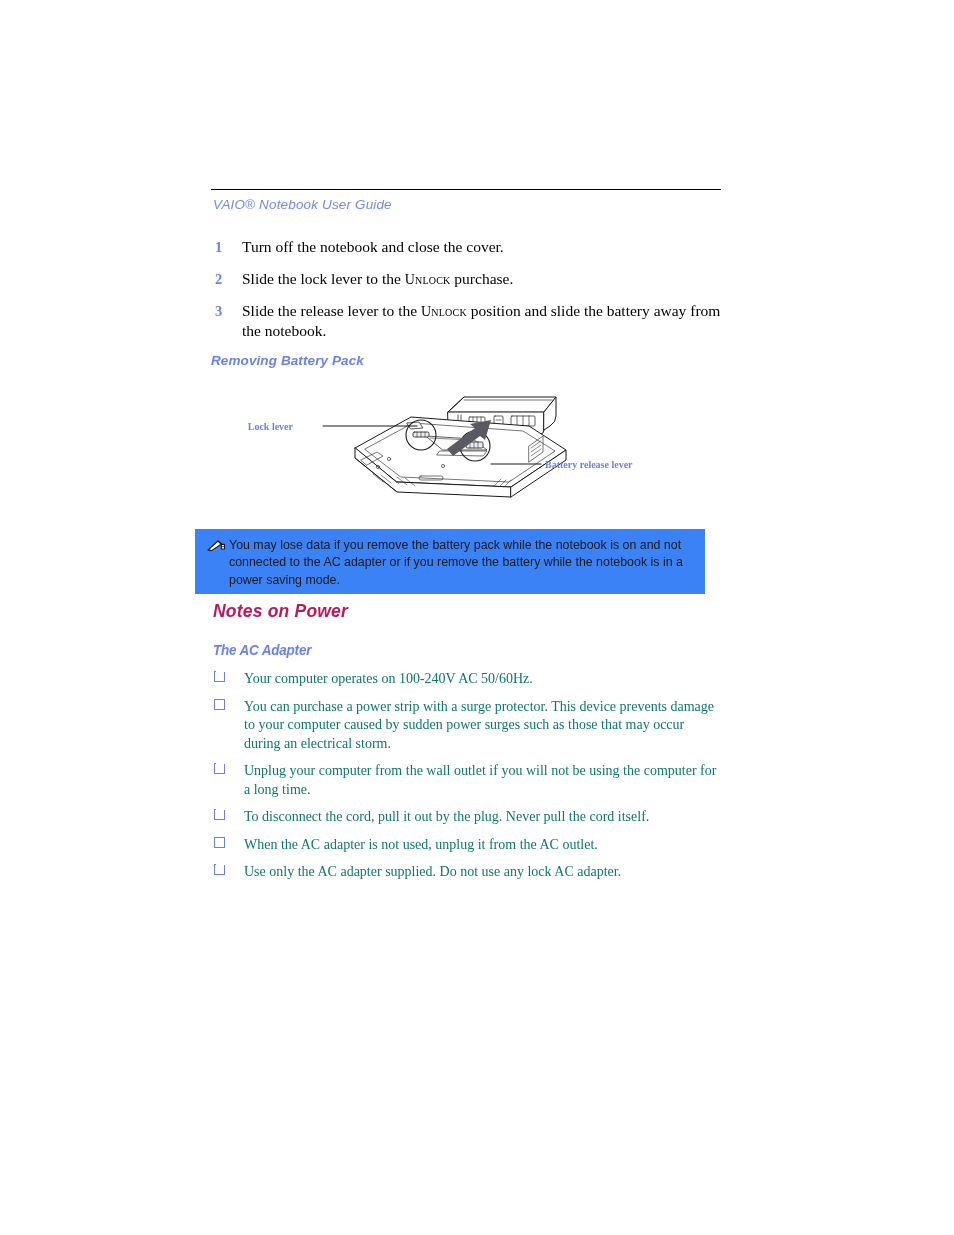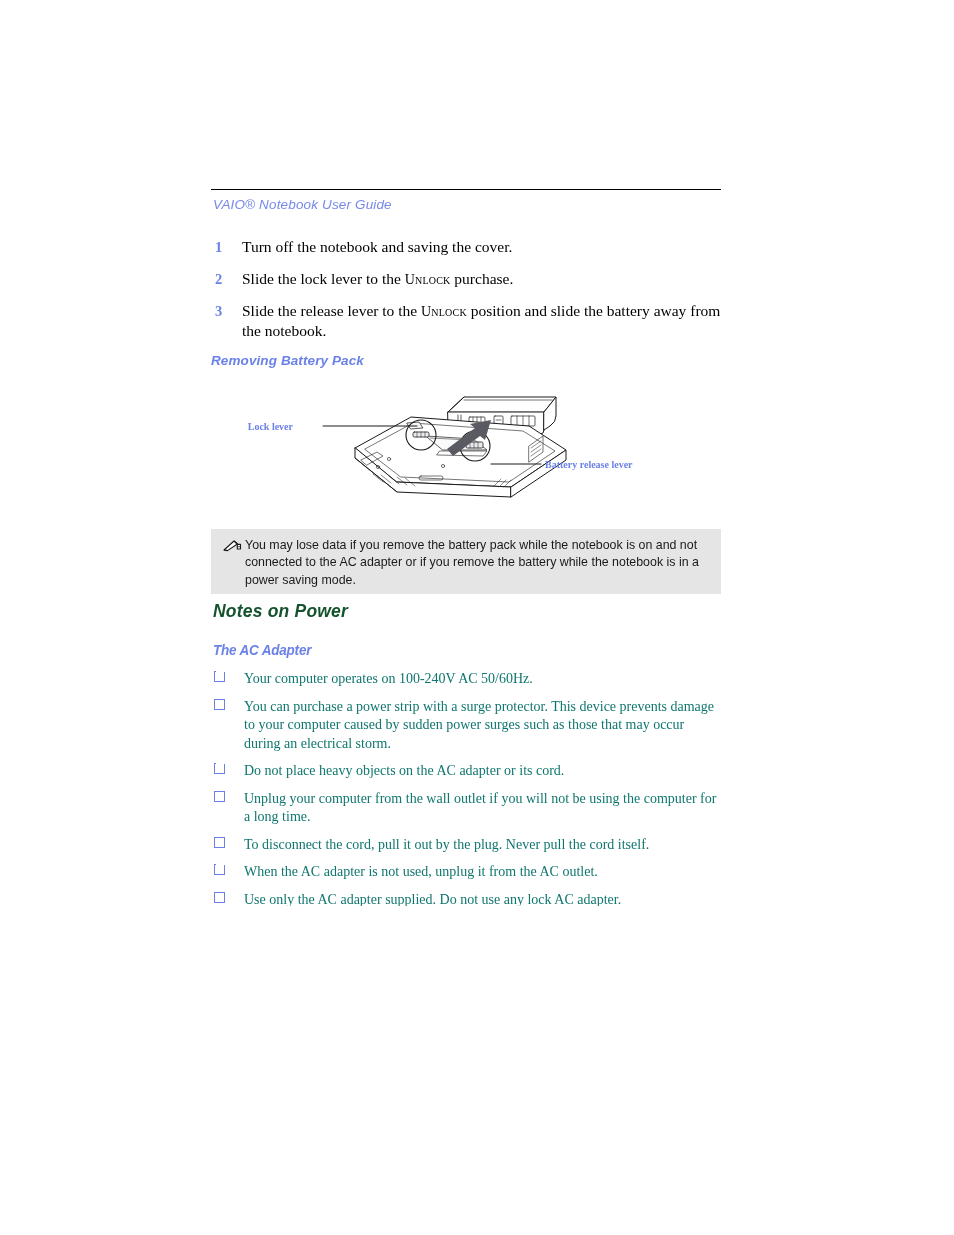--- a/index.html
+++ b/index.html
@@ -93,25 +93,25 @@
   .figure {
     position: relative;
     height: 135px;
     margin-top: 6px;
   }
   .figure svg { display: block; }
 
   
   .notebox {
     position: absolute;
-    left: 211px;
+    left: 195px;
     top: 529px;
     width: 510px;
     height: 65px;
-    background: #e5e5e5;
+    background: #3b82f6;
   }
   .notebox .note-icon {
     position: absolute;
     left: 11px;
     top: 9px;
     width: 20px;
     height: 16px;
   }
   .notebox .note-text {
     position: absolute;
@@ -126,21 +126,21 @@
 
   
   .section-title {
     position: absolute;
     left: 213px;
     top: 601px;
     font-family: "Liberation Sans", "DejaVu Sans", sans-serif;
     font-weight: bold;
     font-style: italic;
     font-size: 17.5px;
-    color: #14532d;
+    color: #be185d;
     letter-spacing: 0.2px;
   }
   .section-sub {
     position: absolute;
     left: 213px;
     top: 642px;
     font-family: "Liberation Sans", "DejaVu Sans", sans-serif;
     font-weight: bold;
     font-style: italic;
     font-size: 14.5px;
@@ -227,21 +227,21 @@
 
 <div class="page">
 
   <div class="header-rule"></div>
   <div class="running-header">VAIO® Notebook User Guide</div>
 
   <div class="content">
 
     <div class="step">
       <span class="num">1</span>
-      <span>Turn off the notebook and saving the cover.</span>
+      <span>Turn off the notebook and close the cover.</span>
     </div>
 
     <div class="step">
       <span class="num">2</span>
       <span>Slide the lock lever to the </span><span class="smallcaps">Unlock</span><span> purchase.</span>
     </div>
 
     <div class="step">
       <span class="num">3</span>
       <span>Slide the release lever to the </span><span class="smallcaps">Unlock</span><span> position and slide the battery away from the notebook.</span>
@@ -376,24 +376,20 @@
     </div>
     <div class="bullet">
       <span class="marker"></span>
     </div>
     <div class="bullet">
       <span class="marker"></span>
       <span>You can purchase a power strip with a surge protector. This device prevents damage to your computer caused by sudden power surges such as those that may occur during an electrical storm.</span>
     </div>
     <div class="bullet">
       <span class="marker"></span>
-      <span>Do not place heavy objects on the AC adapter or its cord.</span>
-    </div>
-    <div class="bullet">
-      <span class="marker"></span>
       <span>Unplug your computer from the wall outlet if you will not be using the computer for a long time.</span>
     </div>
     <div class="bullet">
       <span class="marker"></span>
       <span>To disconnect the cord, pull it out by the plug. Never pull the cord itself.</span>
     </div>
     <div class="bullet">
       <span class="marker"></span>
       <span>When the AC adapter is not used, unplug it from the AC outlet.</span>
     </div>

